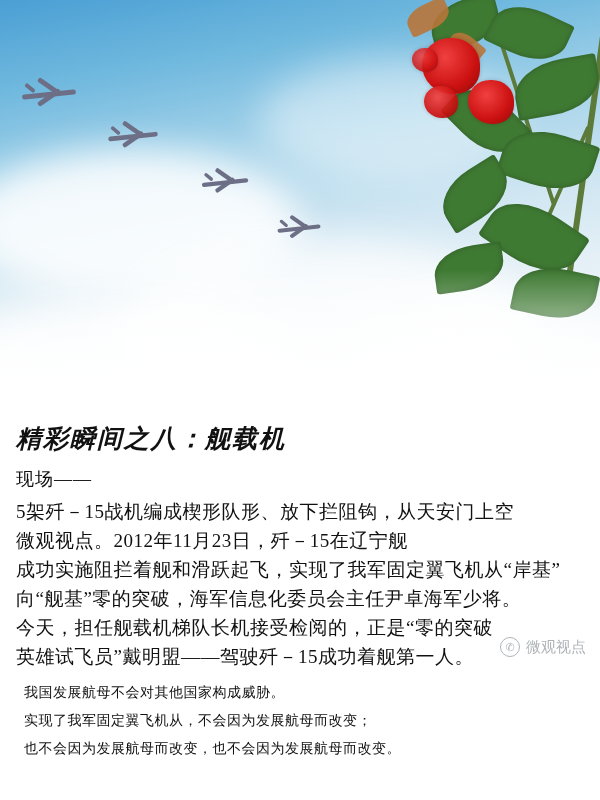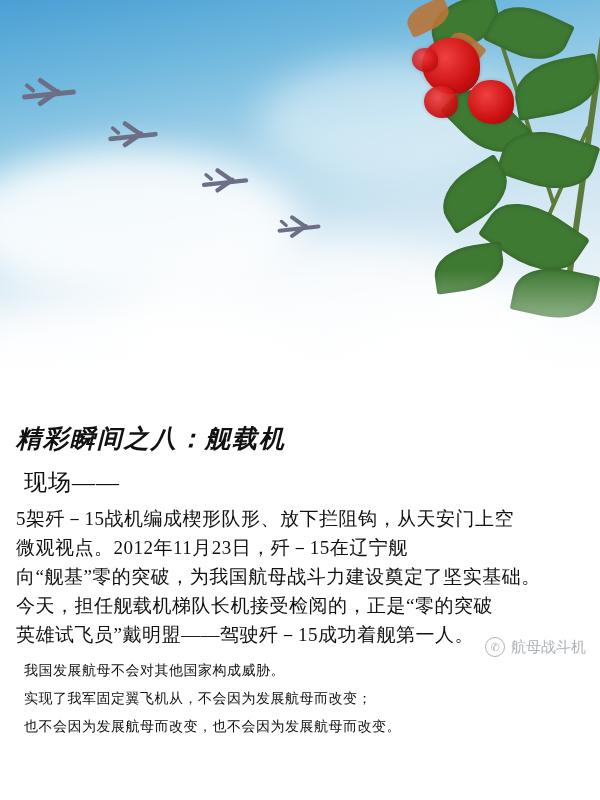--- a/index.html
+++ b/index.html
@@ -126,22 +126,22 @@
   }
   .headline {
     font-family: "Liberation Serif", serif;
     font-weight: bold;
     font-size: 25px;
     letter-spacing: 2px;
     margin: 4px 0 12px 0;
     font-style: italic;
   }
   .lead {
-    font-size: 23px;
-    margin: 0 0 6px 8px;
+    font-size: 18px;
+    margin: 0 0 6px 0;
     letter-spacing: 1px;
   }
   .para {
     font-size: 19px;
     line-height: 29px;
     letter-spacing: 0.5px;
     margin: 0;
   }
   .para .ln { display: block; white-space: nowrap; }
   .commentary-title {
@@ -244,31 +244,32 @@
     <div class="haze"></div>
   </div>
 
   <div class="article">
     <div class="headline">精彩瞬间之八：舰载机</div>
     <div class="lead">现场——</div>
 
     <div class="para">
       <span class="ln">5架歼－15战机编成楔形队形、放下拦阻钩，从天安门上空</span>
       <span class="ln">微观视点。2012年11月23日，歼－15在辽宁舰</span>
-      <span class="ln">向“舰基”零的突破，为我国航母战斗力建设奠定了坚实基础。</span>
+      <span class="ln">成功实施阻拦着舰和滑跃起飞，实现了我军固定翼飞机从“岸基”</span>
+      <span class="ln">向“舰基”零的突破，海军信息化委员会主任尹卓海军少将。</span>
       <span class="ln">今天，担任舰载机梯队长机接受检阅的，正是“零的突破</span>
       <span class="ln">英雄试飞员”戴明盟——驾驶歼－15成功着舰第一人。</span>
     </div>
 
 
     <div class="commentary">
       <span class="ln">我国发展航母不会对其他国家构成威胁。</span>
       <span class="ln">实现了我军固定翼飞机从，不会因为发展航母而改变；</span>
       <span class="ln">也不会因为发展航母而改变，也不会因为发展航母而改变。</span>
     </div>
   </div>
 
   <div class="watermark">
     <span class="wm-badge">✆</span>
-    <span>航母战斗机</span>
+    <span>微观视点</span>
   </div>
 
 </div>
 
 </body></html>

